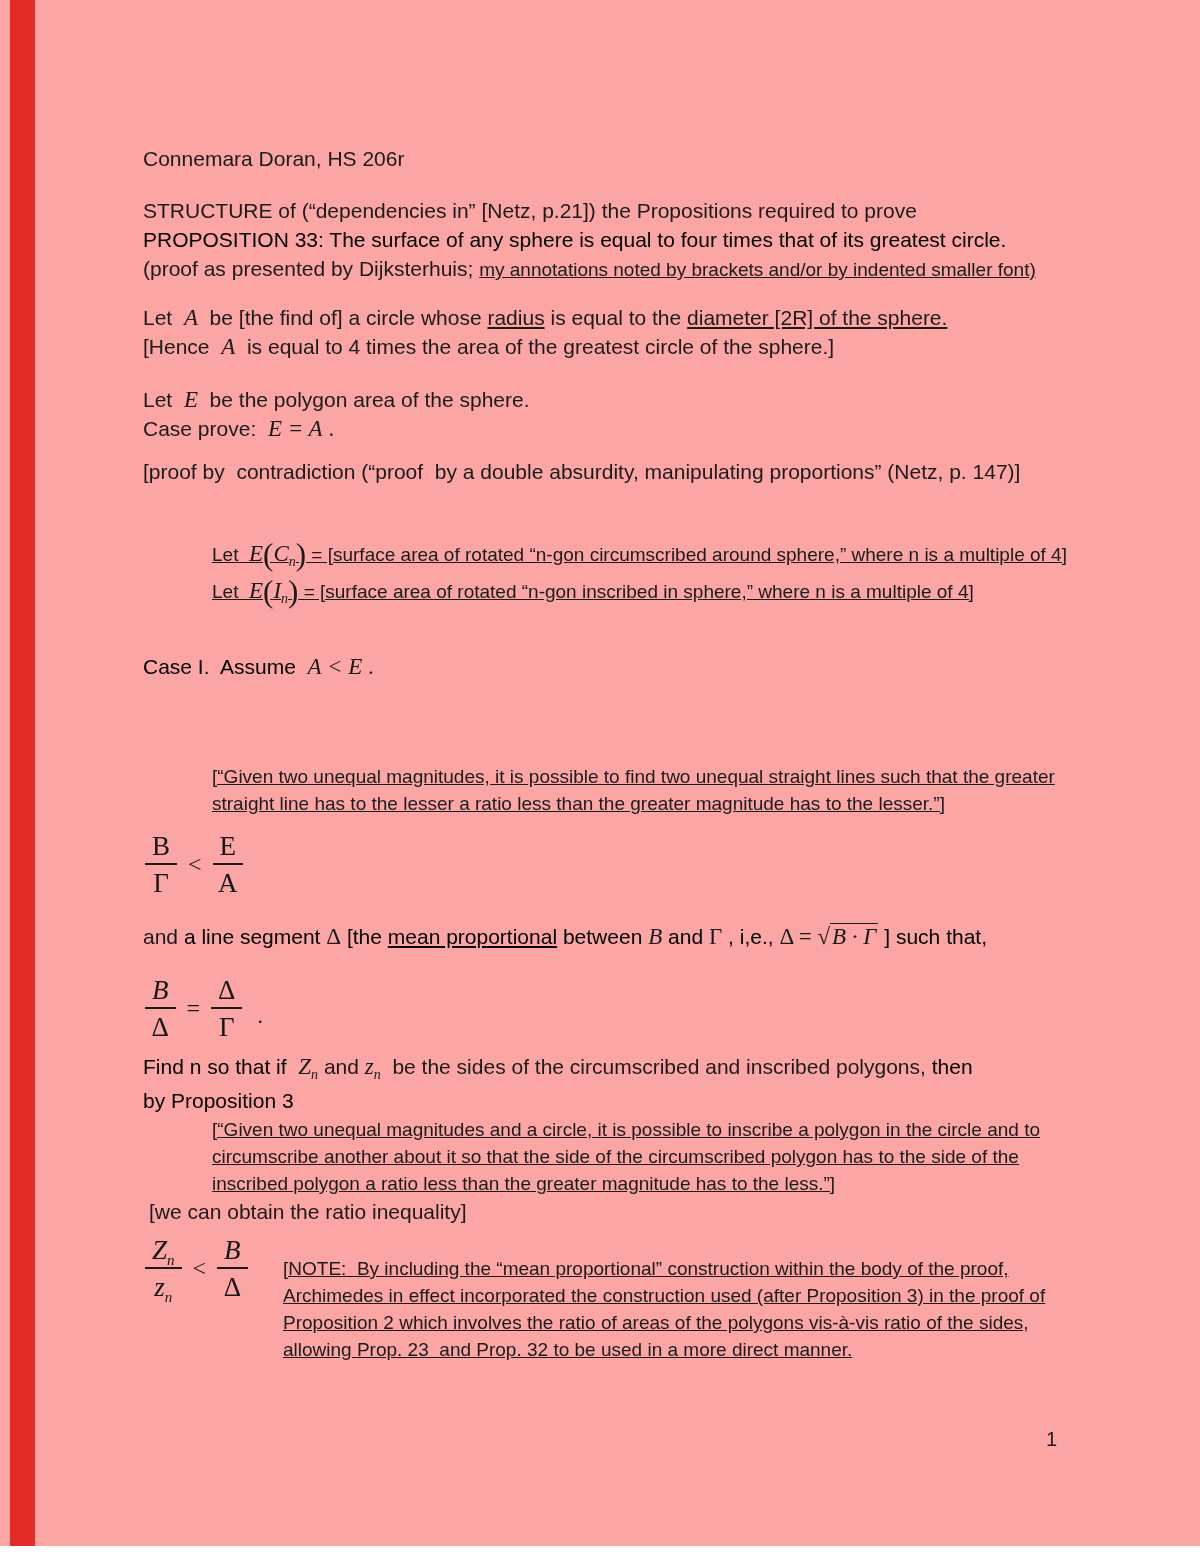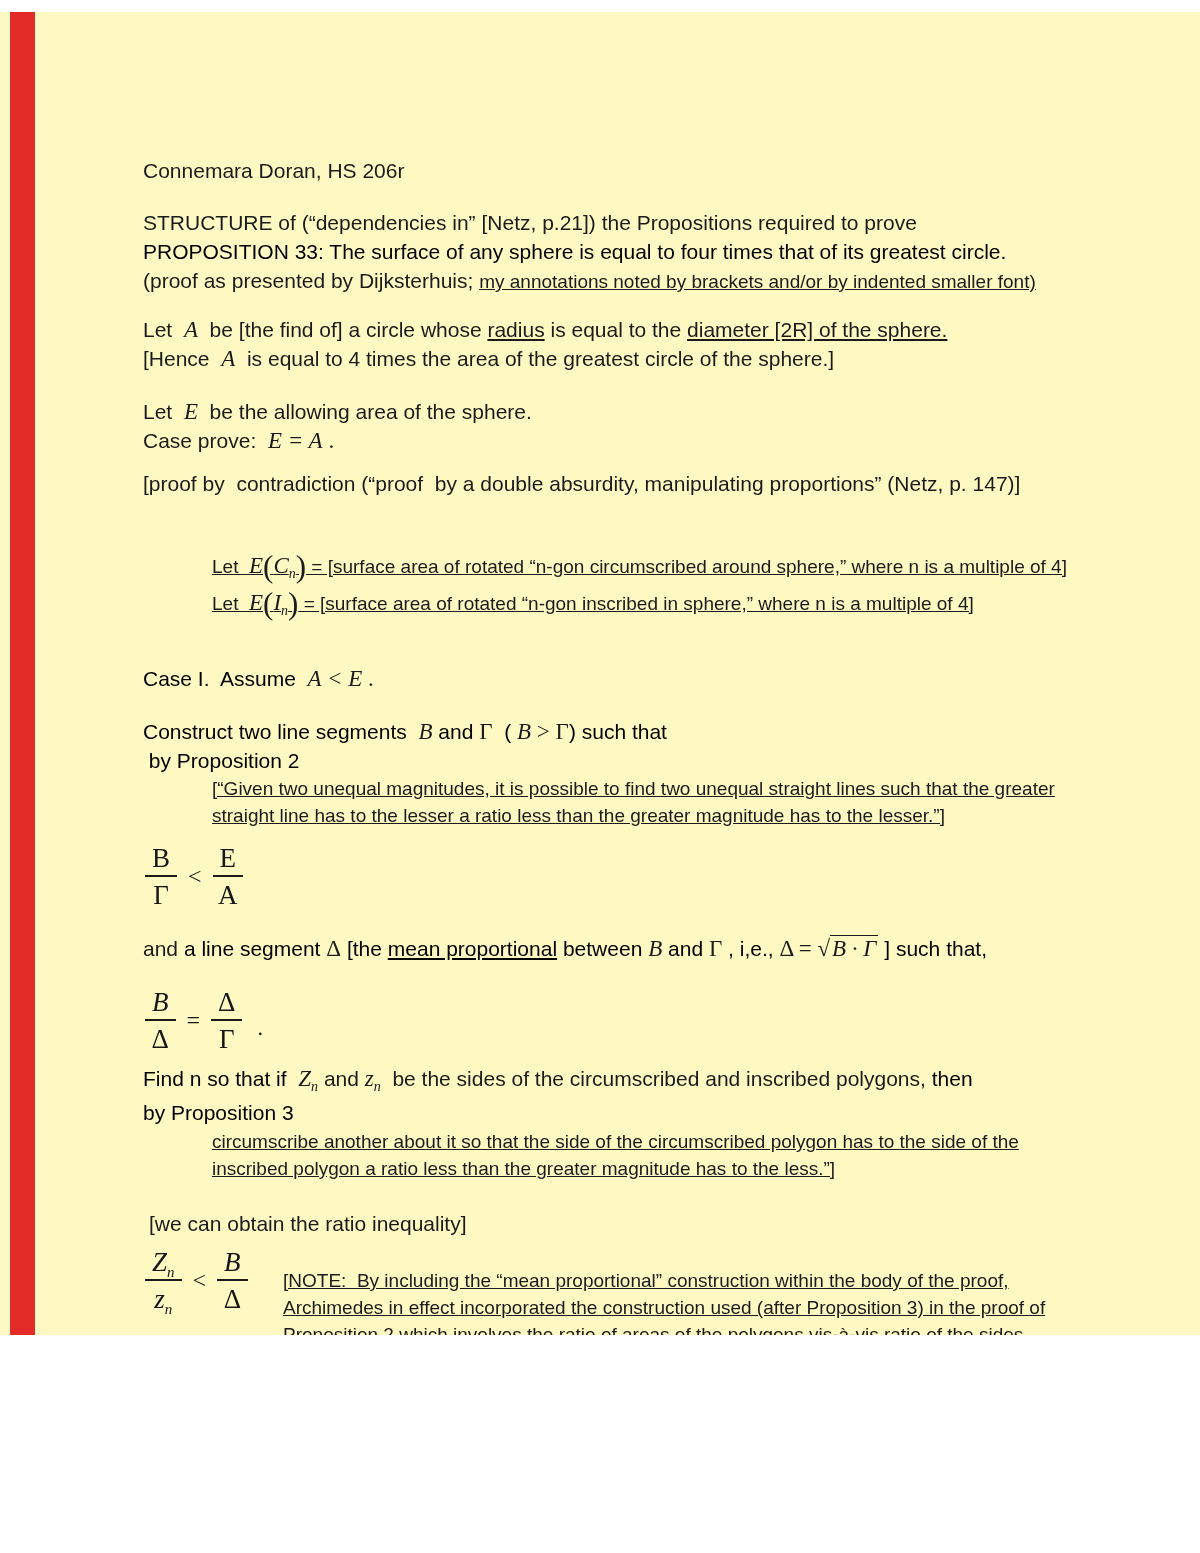--- a/index.html
+++ b/index.html
@@ -1,17 +1,17 @@
 <!DOCTYPE html>
 <html><head>
 <meta charset="utf-8">
 <style>
   html,body{margin:0;padding:0;background:#ffffff;}
-  .page{position:relative;width:1200px;height:1323px;background:#fef9c3;overflow:hidden;
-        font-family:"Liberation Sans",sans-serif;color:#1b1b1b;margin-top:12px;}
+  .page{position:relative;width:1200px;height:1546px;background:#fca5a5;overflow:hidden;
+        font-family:"Liberation Sans",sans-serif;color:#1b1b1b;}
   .stripe{position:absolute;left:10px;top:0;width:25px;height:1553px;background:#e32b28;}
   .abs{position:absolute;left:143px;}
   .body{font-size:21px;line-height:29px;}
   .small{font-size:19px;line-height:27px;text-decoration:underline;}
   .line{white-space:pre;}
   .b{font-weight:normal;color:#000;}
   .u{text-decoration:underline;}
   
   .m{font-family:"Liberation Serif",serif;font-style:italic;font-size:23px;}
   .mu{font-family:"Liberation Serif",serif;font-style:normal;font-size:23px;}
@@ -43,39 +43,35 @@
     <div class="line b">PROPOSITION 33: The surface of any sphere is equal to four times that of its greatest circle.</div>
     <div class="line"><span>(proof as presented by Dijksterhuis; </span><span class="small">my annotations noted by brackets and/or by indented smaller font)</span></div>
   </div>
 
   <div class="abs body" style="top:303px">
     <div class="line"><span>Let  </span><span class="m">A</span><span>  be [the find of] a circle whose </span><span class="u">radius</span><span> is equal to the </span><span class="u">diameter [2R] of the sphere.</span></div>
     <div class="line"><span>[Hence  </span><span class="m">A</span><span>  is equal to 4 times the area of the greatest circle of the sphere.]</span></div>
   </div>
 
   <div class="abs body" style="top:385px">
-    <div class="line"><span>Let  </span><span class="m">E</span><span>  be the allowing area of the sphere.</span></div>
+    <div class="line"><span>Let  </span><span class="m">E</span><span>  be the polygon area of the sphere.</span></div>
     <div class="line"><span>Case prove:  </span><span class="m">E = A</span><span class="mu"> .</span></div>
   </div>
 
   <div class="abs body" style="top:457px">
     <div class="line">[proof by  contradiction (“proof  by a double absurdity, manipulating proportions” (Netz, p. 147)]</div>
   </div>
 
   <div class="abs small" style="top:536px;left:212px;line-height:36px;">
     <div class="line"><span>Let  </span><span class="m">E</span><span class="bigp">(</span><span class="m">C</span><sub class="ms">n</sub><span class="bigp">)</span><span> = [surface area of rotated “n-gon circumscribed around sphere,” where n is a multiple of 4]</span></div>
     <div class="line"><span>Let  </span><span class="m">E</span><span class="bigp">(</span><span class="m">I</span><sub class="ms">n</sub><span class="bigp">)</span><span> = [surface area of rotated “n-gon inscribed in sphere,” where n is a multiple of 4]</span></div>
   </div>
 
   <div class="abs body line" style="top:652px"><span class="b">Case I.  Assume  </span><span class="m">A &lt; E</span><span class="mu"> .</span></div>
 
-  <div class="abs body" style="top:705px">
-    <div class="line"><span class="b">Construct two line segments  </span><span class="m">B</span><span class="b"> and </span><span class="mu">Γ</span><span class="b">  ( </span><span class="m">B</span><span class="mu"> &gt; </span><span class="mu">Γ</span><span class="b">) such that</span></div>
-    <div class="line b"> by Proposition 2</div>
-  </div>
 
   <div class="abs small" style="top:763px;left:212px">
     <div class="line">[“Given two unequal magnitudes, it is possible to find two unequal straight lines such that the greater</div>
     <div class="line">straight line has to the lesser a ratio less than the greater magnitude has to the lesser.”]</div>
   </div>
 
   <div class="fracline" style="top:832px;left:145px">
     <span class="frac">
         <span class="fnum">B</span>
         <span class="fden">Γ</span>
@@ -100,20 +96,21 @@
         <span class="fden">Γ</span>
       </span>
     <span class="ftail">.</span>
   </div>
 
   <div class="abs body line" style="top:1052px"><span class="b">Find n so that if  </span><span class="m">Z</span><sub class="ms">n</sub><span> and </span><span class="m">z</span><sub class="ms">n</sub><span>  be the sides of the circumscribed and inscribed polygons, </span><span class="b">then</span></div>
 
   <div class="abs body line b" style="top:1086px">by Proposition 3</div>
 
   <div class="abs small" style="top:1116px;left:212px">
+    <div class="line">[“Given two unequal magnitudes and a circle, it is possible to inscribe a polygon in the circle and to</div>
     <div class="line">circumscribe another about it so that the side of the circumscribed polygon has to the side of the</div>
     <div class="line">inscribed polygon a ratio less than the greater magnitude has to the less.”]</div>
   </div>
 
   <div class="abs body line" style="top:1197px;left:149px">[we can obtain the ratio inequality]</div>
 
   <div class="fracline" style="top:1236px;left:145px">
     <span class="frac">
         <span class="fnum"><span class="mi">Z</span><sub class="fsub">n</sub></span>
         <span class="fden"><span class="mi">z</span><sub class="fsub">n</sub></span>

